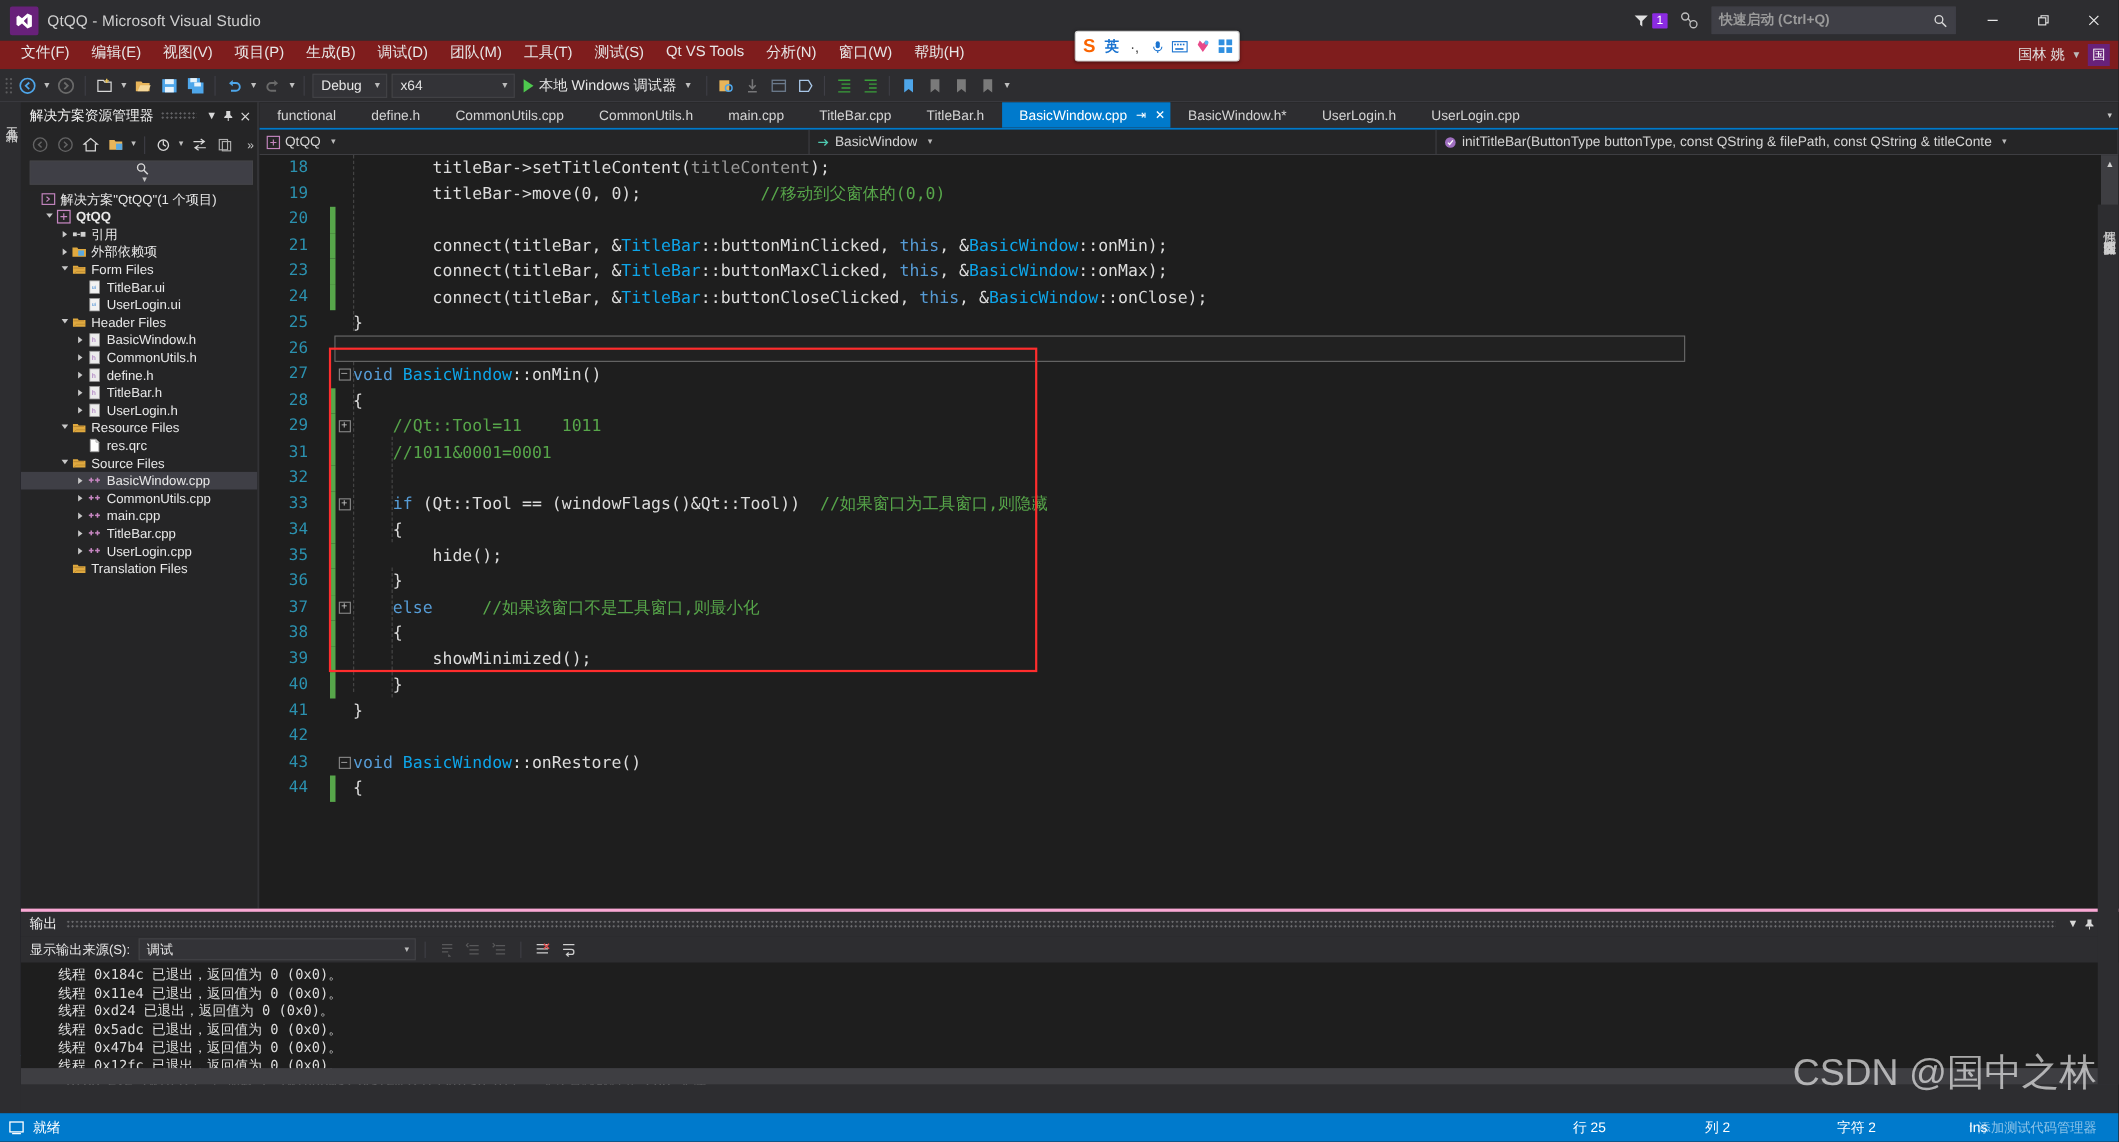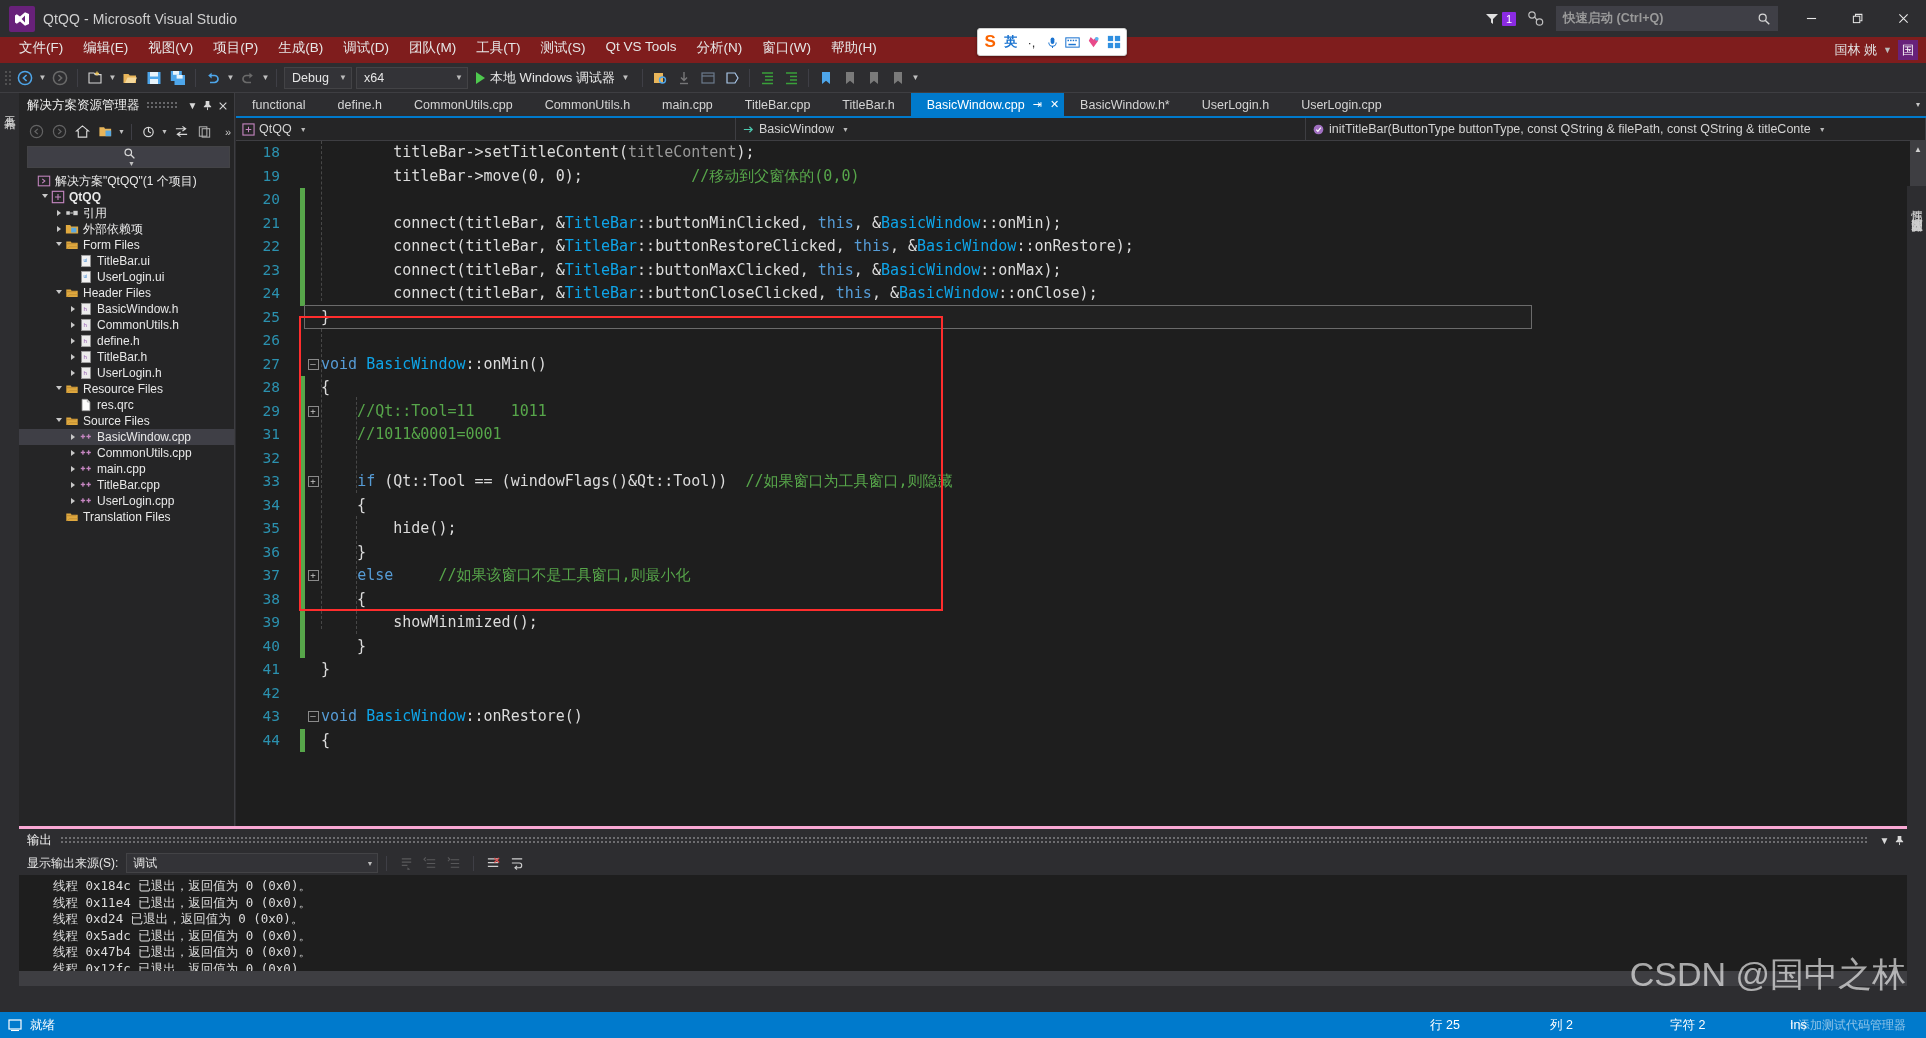--- a/index.html
+++ b/index.html
@@ -944,26 +944,20 @@
               <span class="gut2"></span>
               <span class="ctext"><span class="ws"></span></span>
             </div>
             <div class="cline">
               <span class="ln">21</span>
               <span class="chg green"></span>
               <span class="gut2"></span>
               <span class="ctext"><span class="ws">        connect(titleBar, &amp;</span><span class="type">TitleBar</span><span class="ws">::buttonMinClicked, </span><span class="kw">this</span><span class="ws">, &amp;</span><span class="type">BasicWindow</span><span class="ws">::onMin);</span></span>
             </div>
             <div class="cline">
-              <span class="ln">22</span>
-              <span class="chg green"></span>
-              <span class="gut2"></span>
-              <span class="ctext"><span class="ws">        connect(titleBar, &amp;</span><span class="type">TitleBar</span><span class="ws">::buttonRestoreClicked, </span><span class="kw">this</span><span class="ws">, &amp;</span><span class="type">BasicWindow</span><span class="ws">::onRestore);</span></span>
-            </div>
-            <div class="cline">
               <span class="ln">23</span>
               <span class="chg green"></span>
               <span class="gut2"></span>
               <span class="ctext"><span class="ws">        connect(titleBar, &amp;</span><span class="type">TitleBar</span><span class="ws">::buttonMaxClicked, </span><span class="kw">this</span><span class="ws">, &amp;</span><span class="type">BasicWindow</span><span class="ws">::onMax);</span></span>
             </div>
             <div class="cline">
               <span class="ln">24</span>
               <span class="chg green"></span>
               <span class="gut2"></span>
               <span class="ctext"><span class="ws">        connect(titleBar, &amp;</span><span class="type">TitleBar</span><span class="ws">::buttonCloseClicked, </span><span class="kw">this</span><span class="ws">, &amp;</span><span class="type">BasicWindow</span><span class="ws">::onClose);</span></span>

